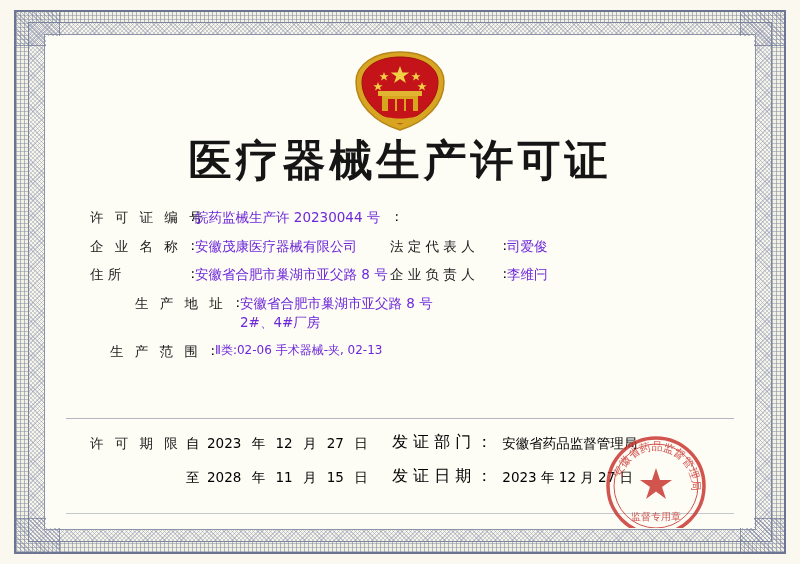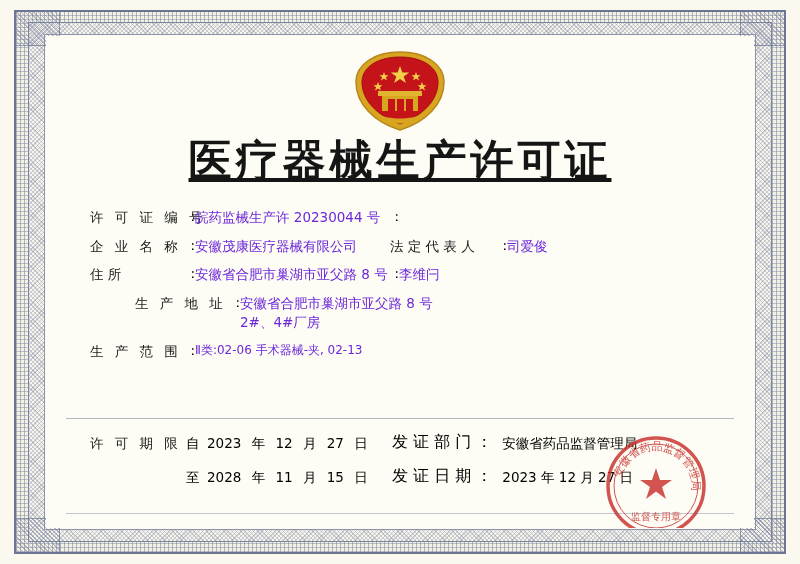--- a/index.html
+++ b/index.html
@@ -100,21 +100,20 @@
     position: absolute;
     top: 96px;
     left: 0;
     width: 100%;
     text-align: center;
     font-family: "DejaVu Serif", serif;
     font-size: 43px;
     font-weight: bold;
     letter-spacing: 4px;
     color: #151515;
-    text-decoration: underline;
   }
 
   
   .fields {
     position: absolute;
     left: 44px;
     right: 34px;
     top: 172px;
   }
   .row {
@@ -282,38 +281,39 @@
         </div>
       </div>
 
       <div class="row">
         <div class="col left">
           <div class="lbl w5">住          所</div>
           <div class="colon">：</div>
           <div class="val">安徽省合肥市巢湖市亚父路 8 号</div>
         </div>
         <div class="col right">
+          <div class="lbl w6">企 业 负 责 人</div>
           <div class="colon">：</div>
           <div class="val">李维闩</div>
         </div>
       </div>
 
       <div class="row">
         <div class="col left" style="width:420px;flex:0 0 420px;margin-left:45px;">
           <div class="lbl w5 spaced3">生 产 地 址</div>
           <div class="colon">：</div>
           <div>
             <div class="val">安徽省合肥市巢湖市亚父路 8 号</div>
             <div class="val">2#、4#厂房</div>
           </div>
         </div>
       </div>
 
       <div class="row">
-        <div class="col left" style="width:460px;flex:0 0 460px;">
+        <div class="col left" style="width:460px;flex:0 0 460px;margin-left:20px;">
           <div class="lbl w5 spaced3">生 产 范 围</div>
           <div class="colon">：</div>
           <div>
             <div class="val small">Ⅱ类:02-06 手术器械-夹, 02-13</div>
           </div>
         </div>
       </div>
 
     </div>
 

